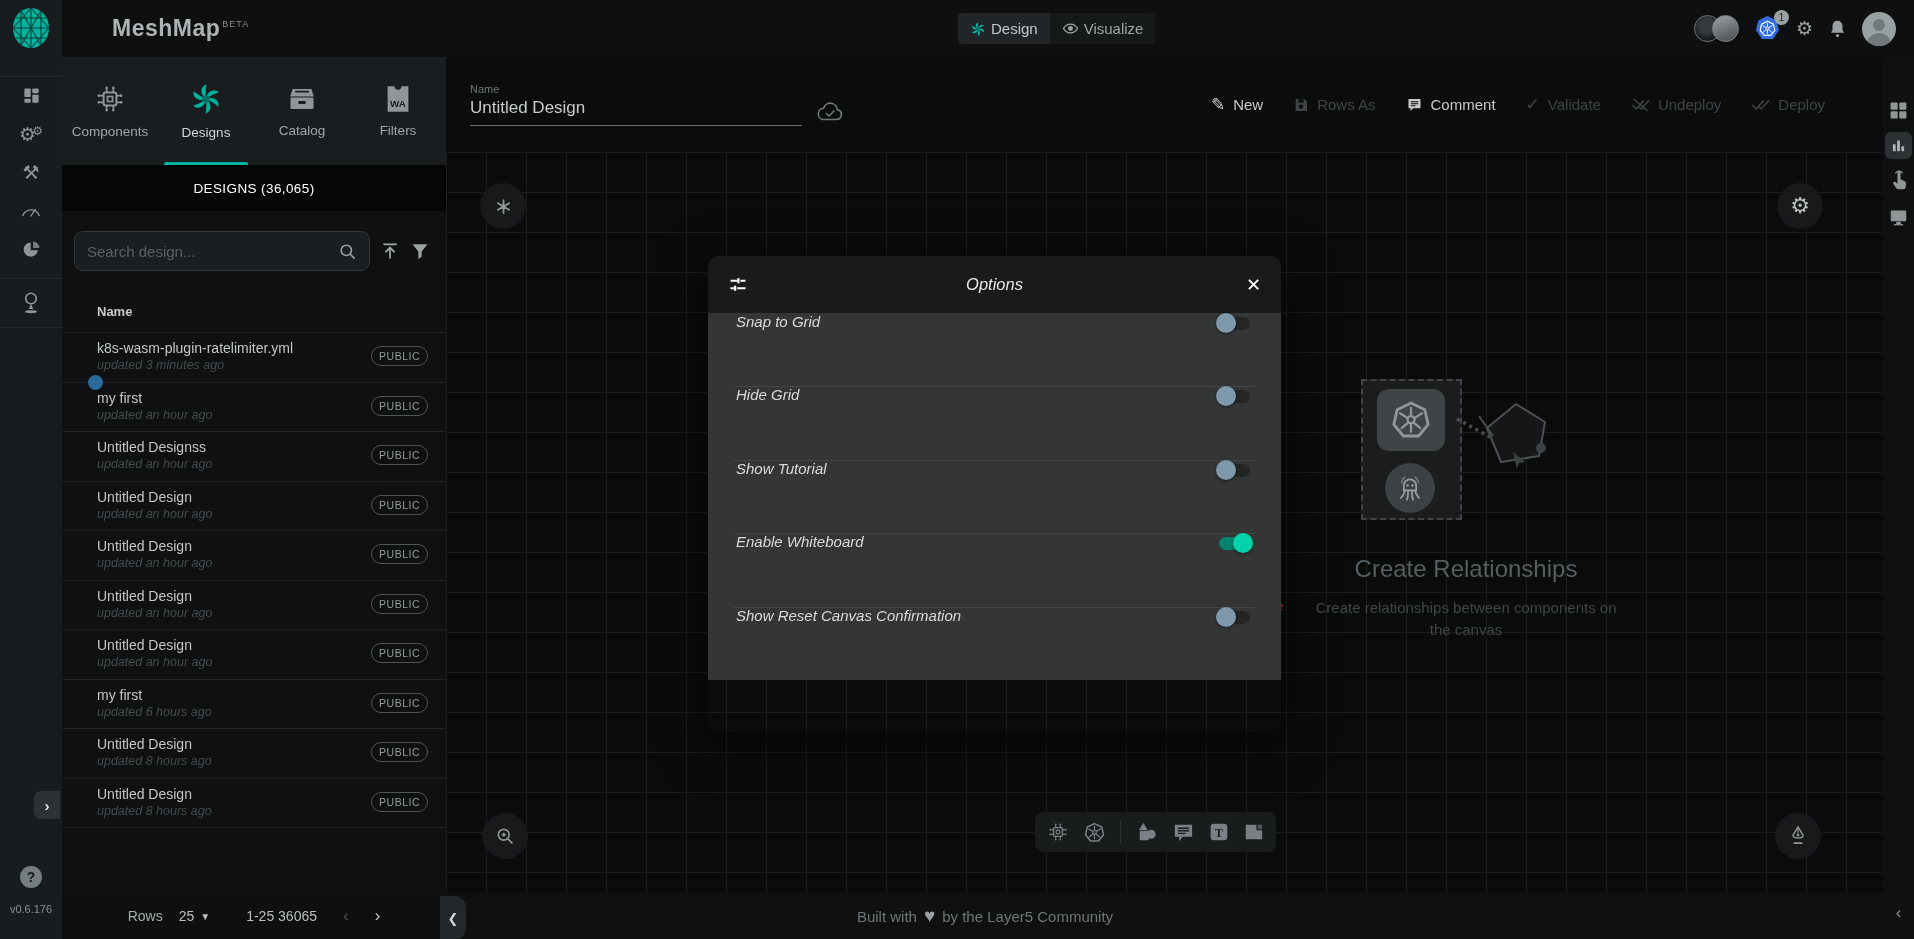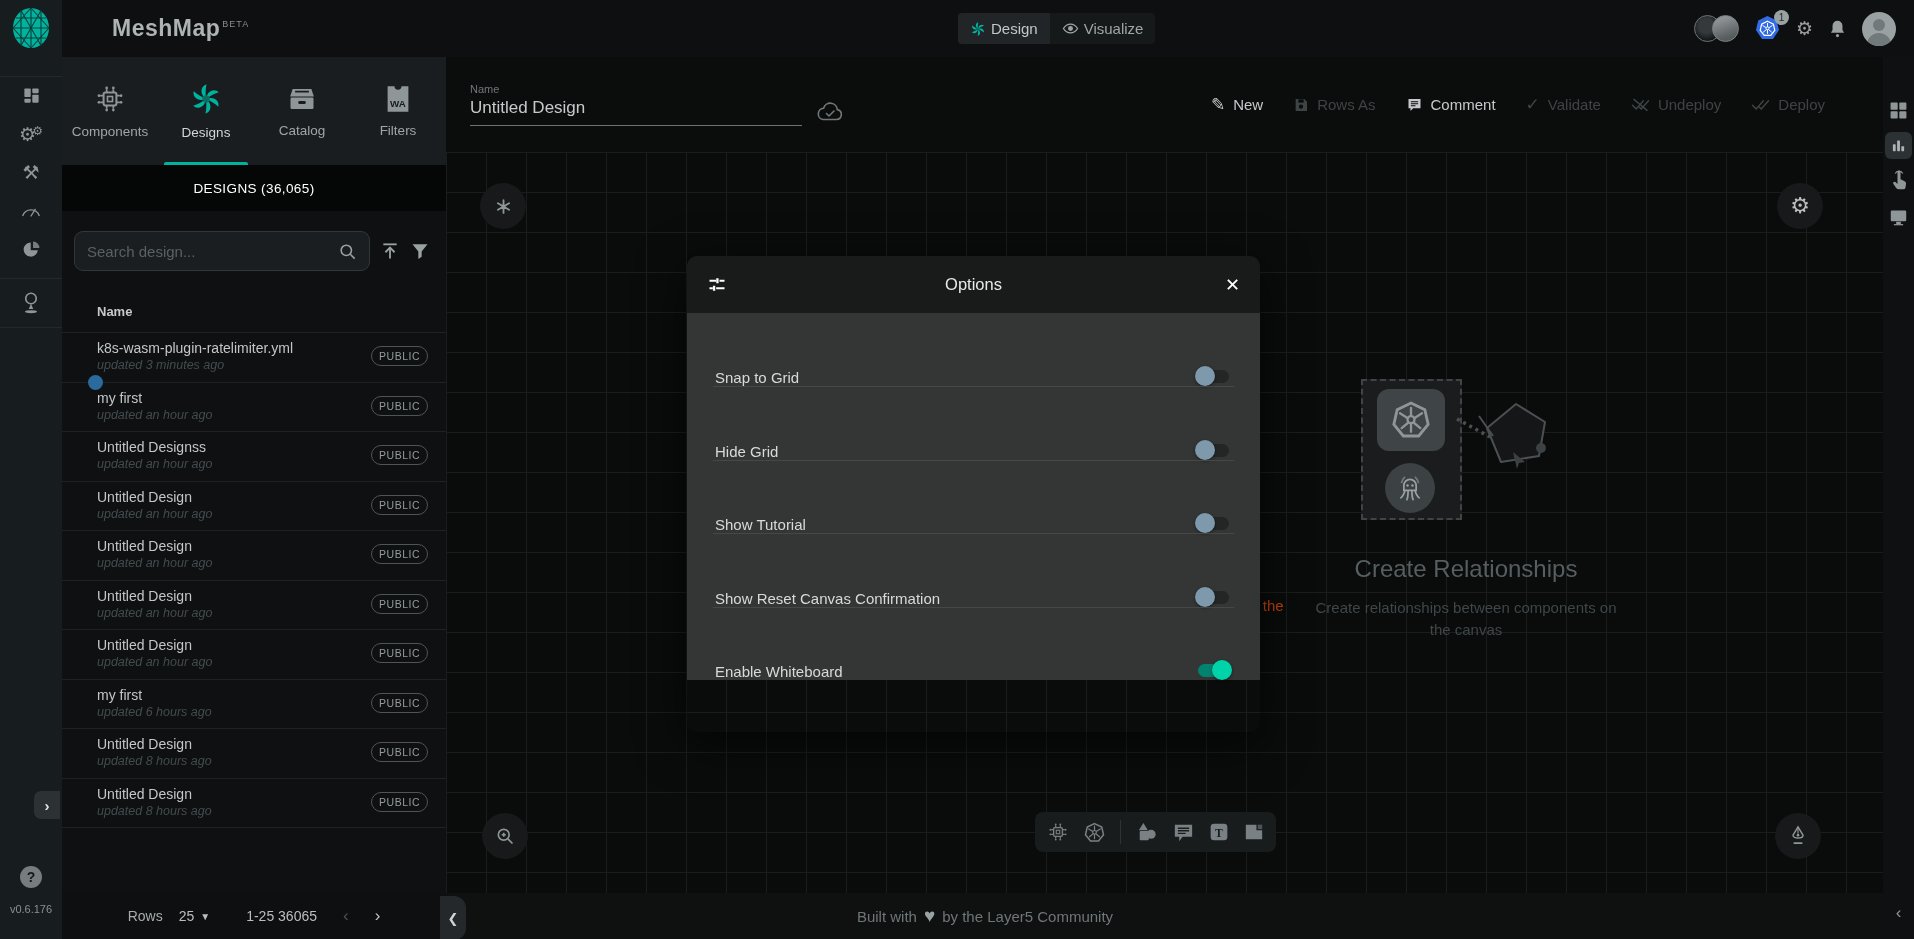--- a/index.html
+++ b/index.html
@@ -103,27 +103,27 @@
   #rr-chart { position:absolute; left:2px; top:75px; width:27px; height:27px; background:#2c3133; border-radius:6px; display:flex; align-items:center; justify-content:center; color:#aeb3b5; cursor:pointer; }
   #rr-collapse { position:absolute; left:0; width:31px; bottom:16px; text-align:center; color:#8f9698; font-size:17px; cursor:pointer; }
 
   
   #footer { position:absolute; left:446px; right:31px; bottom:0; height:46px; background:#0f1111; z-index:15; }
   #footer-text { position:absolute; left:539px; top:0; height:46px; transform:translateX(-50%); display:flex; align-items:center; gap:7px; color:#6f7678; font-size:15px; white-space:nowrap; }
   #footer-text .hrt { color:#9aa1a3; font-size:19px; }
   #panel-collapse { position:absolute; left:-6px; top:3px; width:26px; height:44px; background:#24282a; border-radius:0 12px 12px 0; display:flex; align-items:center; justify-content:center; color:#d0d4d5; font-size:13px; cursor:pointer; }
 
   
-  #modal { position:absolute; left:687px; top:256px; width:573px; height:476px; border-radius:10px; overflow:hidden; z-index:50; box-shadow:0 12px 48px rgba(0,0,0,.65); }
+  #modal { position:absolute; left:708px; top:256px; width:573px; height:476px; border-radius:10px; overflow:hidden; z-index:50; box-shadow:0 12px 48px rgba(0,0,0,.65);font-style:italic; }
   #modal-head { height:57px; background:#191a1a; display:flex; align-items:center; padding:0 20px; }
   #modal-title { position:absolute; left:0; right:0; text-align:center; color:#e8e8e6; font-size:16.5px; }
   #modal-close { margin-left:auto; color:#ffffff; font-size:18px; cursor:pointer; z-index:2; }
   #modal-tune { color:#fff; z-index:2; }
   #modal-body { height:367px; background:#343535; }
-  .opt-row { height:73.4px; display:flex; align-items:flex-end; justify-content:space-between; padding:0 28px; position:relative;gap:26px; }
+  .opt-row { height:73.4px; display:flex; align-items:flex-start; justify-content:space-between; padding:0 28px; position:relative;gap:26px; }
   .opt-row + .opt-row:before { content:""; position:absolute; left:26px; right:26px; top:0; height:1px; background:#464747; }
   .opt-label { color:#d9d9d7; font-size:15px; }
   .toggle { position:relative; width:37px; height:20px; cursor:pointer; flex:0 0 auto; }
   .toggle .track { position:absolute; left:3px; top:4px; width:31px; height:13px; border-radius:7px; background:#242525; }
   .toggle .thumb { position:absolute; top:0; left:0; width:20px; height:20px; border-radius:50%; background:#7E99AC; box-shadow:0 1px 3px rgba(0,0,0,.5); }
   .toggle.on .track { background:#00836f; }
   .toggle.on .thumb { left:auto; right:0; background:#00D3A9; }
 </style>
 </head>
 <body>
@@ -603,27 +603,27 @@
         </span>
     </div>
     <div class="opt-row">
       <span class="opt-label">Show Tutorial</span>
       <span class="toggle">
           <span class="track"></span>
           <span class="thumb"></span>
         </span>
     </div>
     <div class="opt-row">
+      <span class="opt-label">Enable Whiteboard</span>
+      <span class="toggle on">
+          <span class="track"></span>
+          <span class="thumb"></span>
+        </span>
+    </div>
+    <div class="opt-row">
       <span class="opt-label">Show Reset Canvas Confirmation</span>
       <span class="toggle">
           <span class="track"></span>
           <span class="thumb"></span>
         </span>
     </div>
-    <div class="opt-row">
-      <span class="opt-label">Enable Whiteboard</span>
-      <span class="toggle on">
-          <span class="track"></span>
-          <span class="thumb"></span>
-        </span>
-    </div>
   </div>
 </div>
 
 </body></html>

